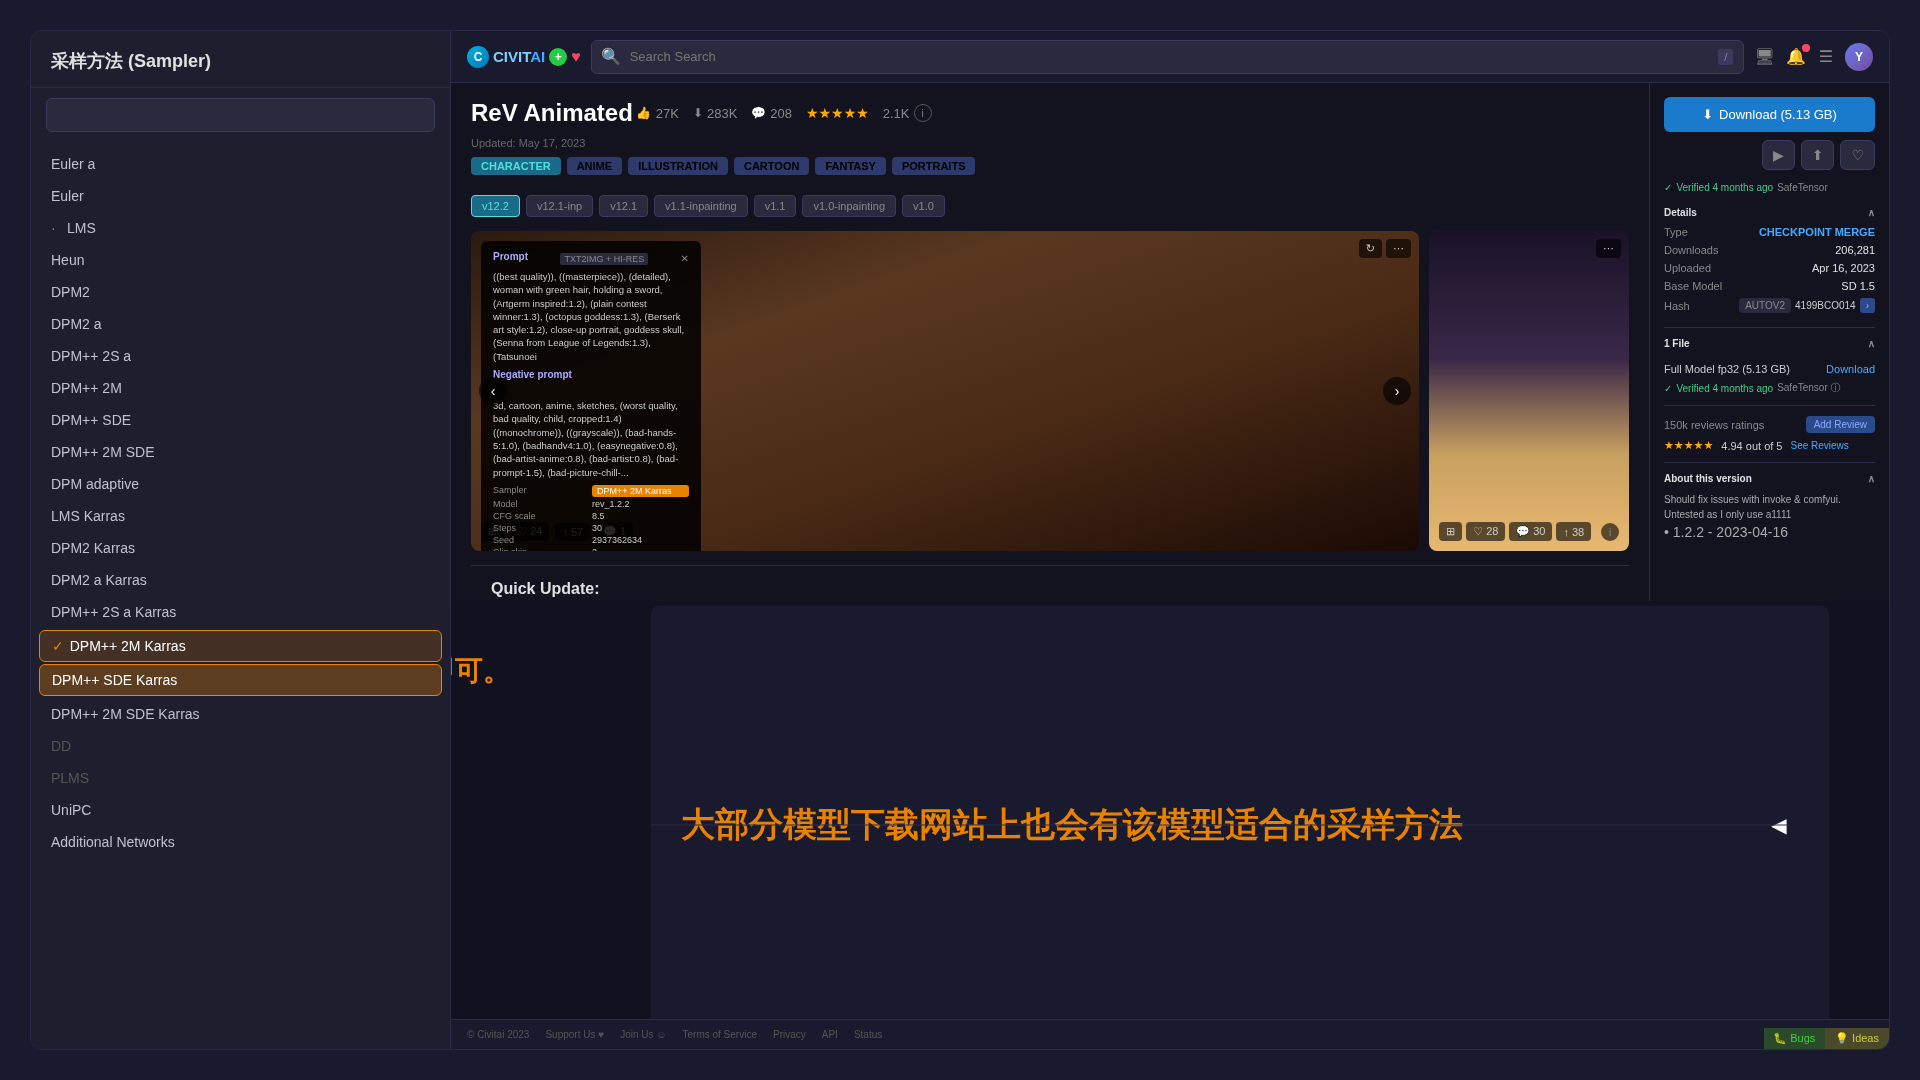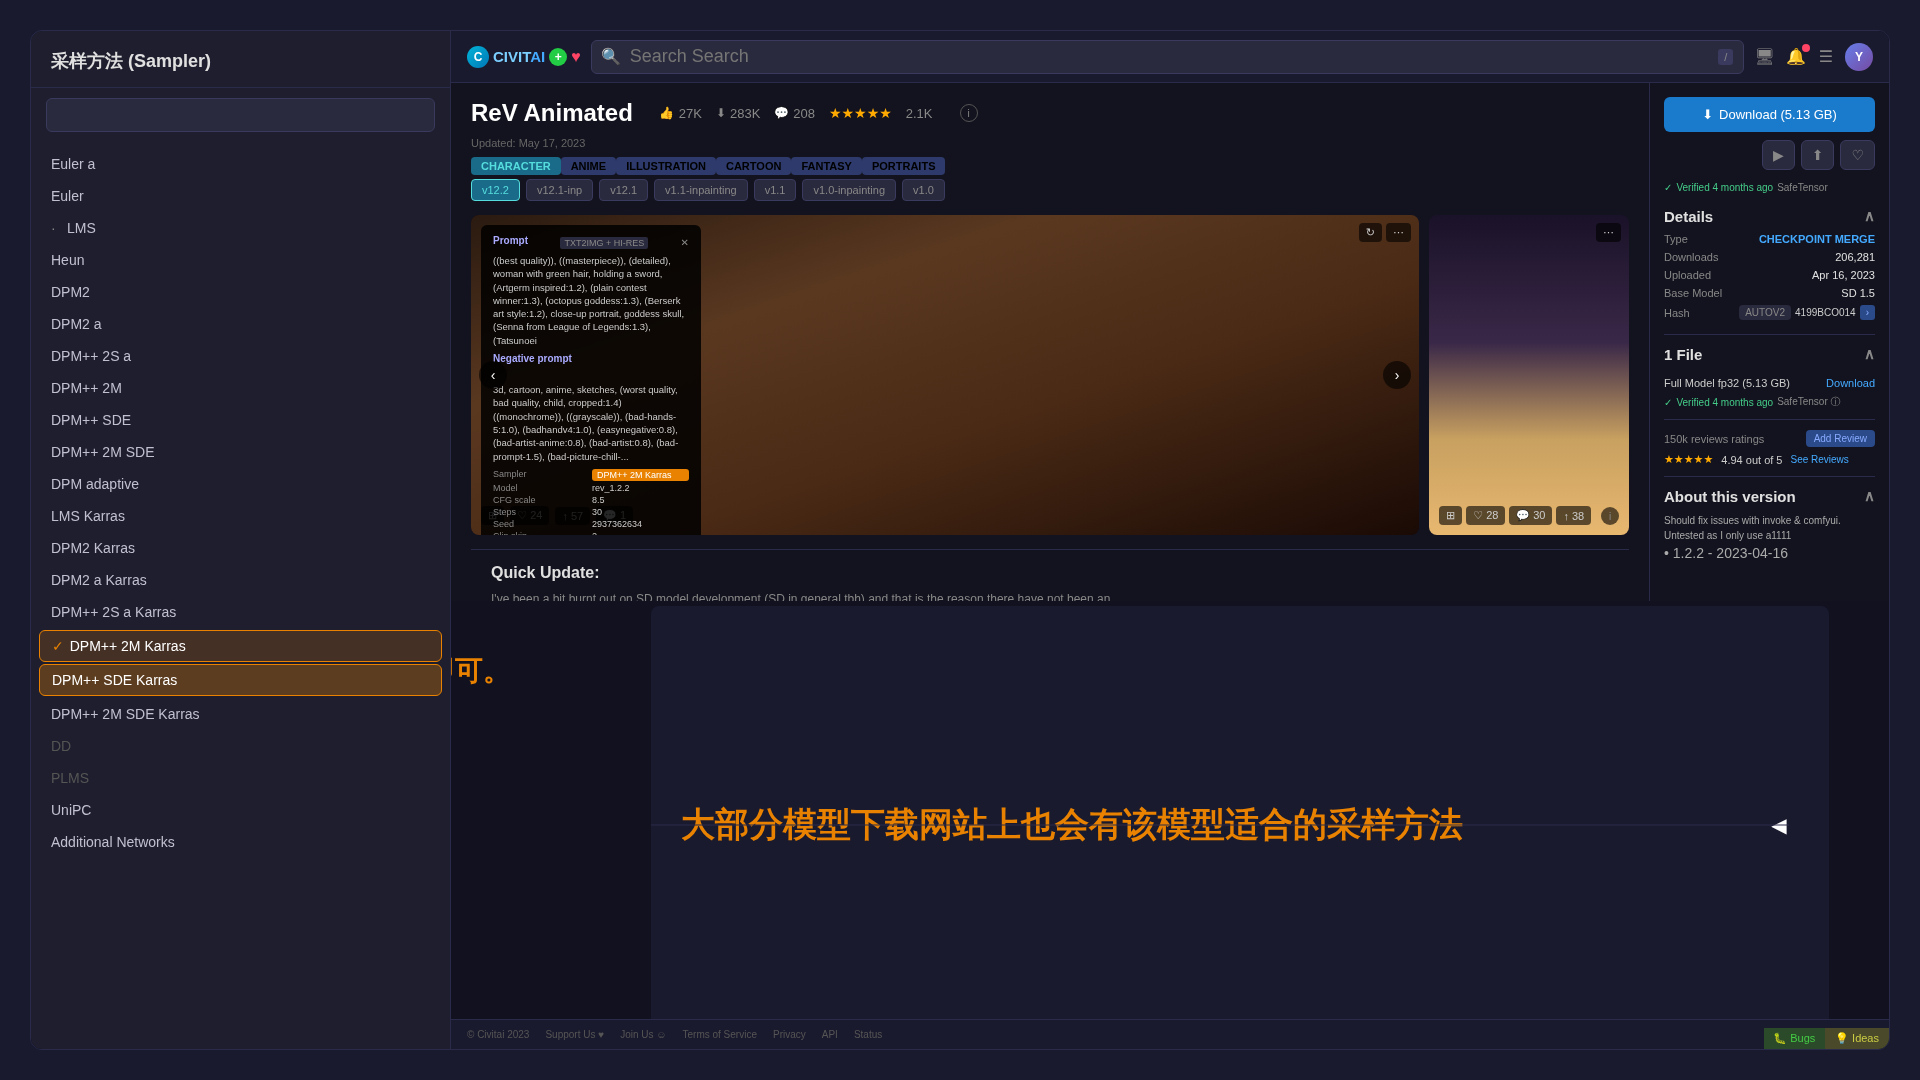--- a/index.html
+++ b/index.html
@@ -164,21 +164,21 @@
       align-items: center;
       padding: 0 10px;
       gap: 8px;
     }
 
     .search-bar input {
       background: transparent;
       border: none;
       outline: none;
       color: #fde047;
-      font-size: 18px;
+      font-size: 13px;
       flex: 1;
     }
 
     .slash-key {
       background: #3a3a5e;
       color: #888;
       padding: 2px 6px;
       border-radius: 3px;
       font-size: 11px;
     }
@@ -225,21 +225,21 @@
 
     .model-main {
       flex: 1;
       padding: 16px 20px;
       overflow-y: auto;
     }
 
     .model-header {
       display: flex;
       align-items: center;
-      gap: 27px;
+      gap: 4px;
       margin-bottom: 10px;
     }
 
     .model-title {
       font-size: 24px;
       font-weight: bold;
       color: #ffffff;
     }
 
     .model-stats {
@@ -260,21 +260,22 @@
       font-size: 12px;
     }
 
     .stars {
       color: #ffaa00;
       font-size: 14px;
     }
 
     .tag-row {
       display: flex;
-      margin-bottom: 4px;
+      gap: 6px;
+      margin-bottom: 20px;
       align-items: center;
     }
 
     .tag {
       padding: 3px 10px;
       border-radius: 4px;
       font-size: 11px;
       font-weight: bold;
       cursor: pointer;
     }
@@ -493,21 +494,21 @@
 
     .details-section {
       margin-bottom: 14px;
     }
 
     .section-header {
       display: flex;
       justify-content: space-between;
       align-items: flex-end;
       margin-bottom: 8px;
-      font-size: 15px;
+      font-size: 10px;
       color: #e0e0e0;
       font-weight: bold;
     }
 
     .detail-row {
       display: flex;
       justify-content: space-between;
       align-items: center;
       margin-bottom: 6px;
       font-size: 11px;

